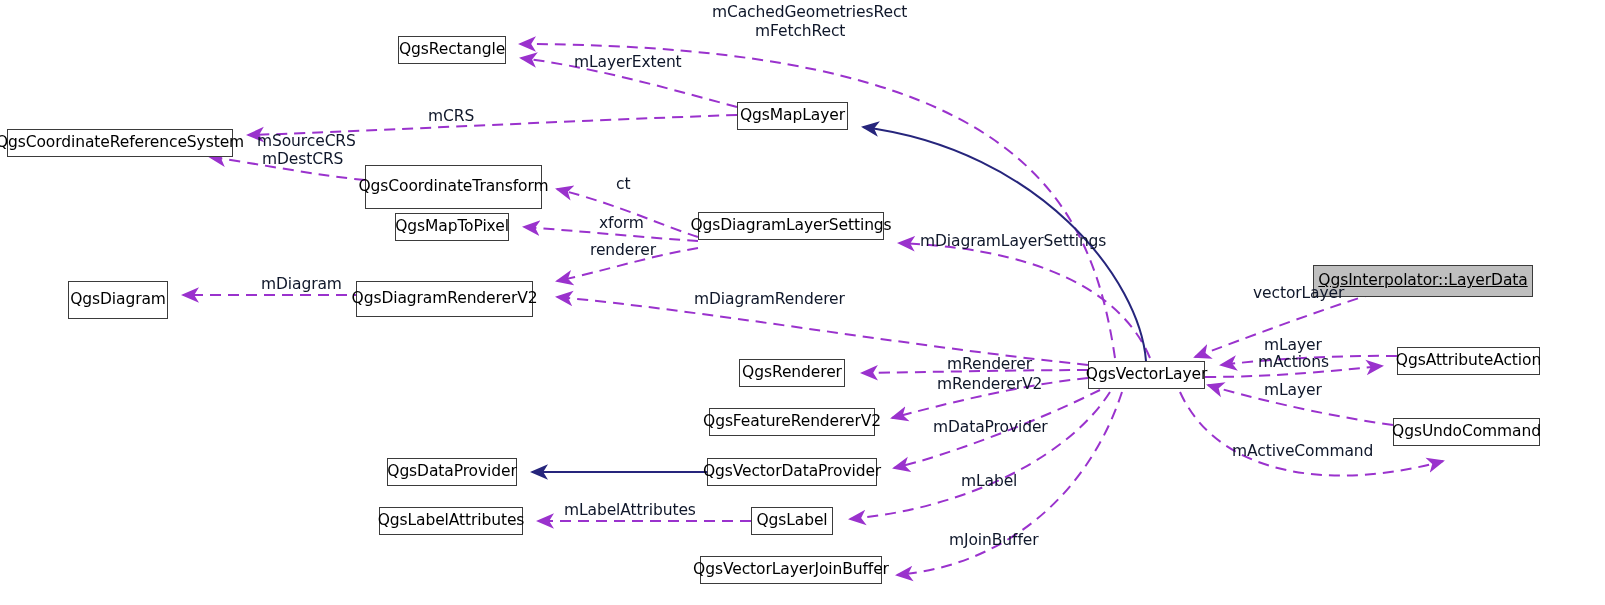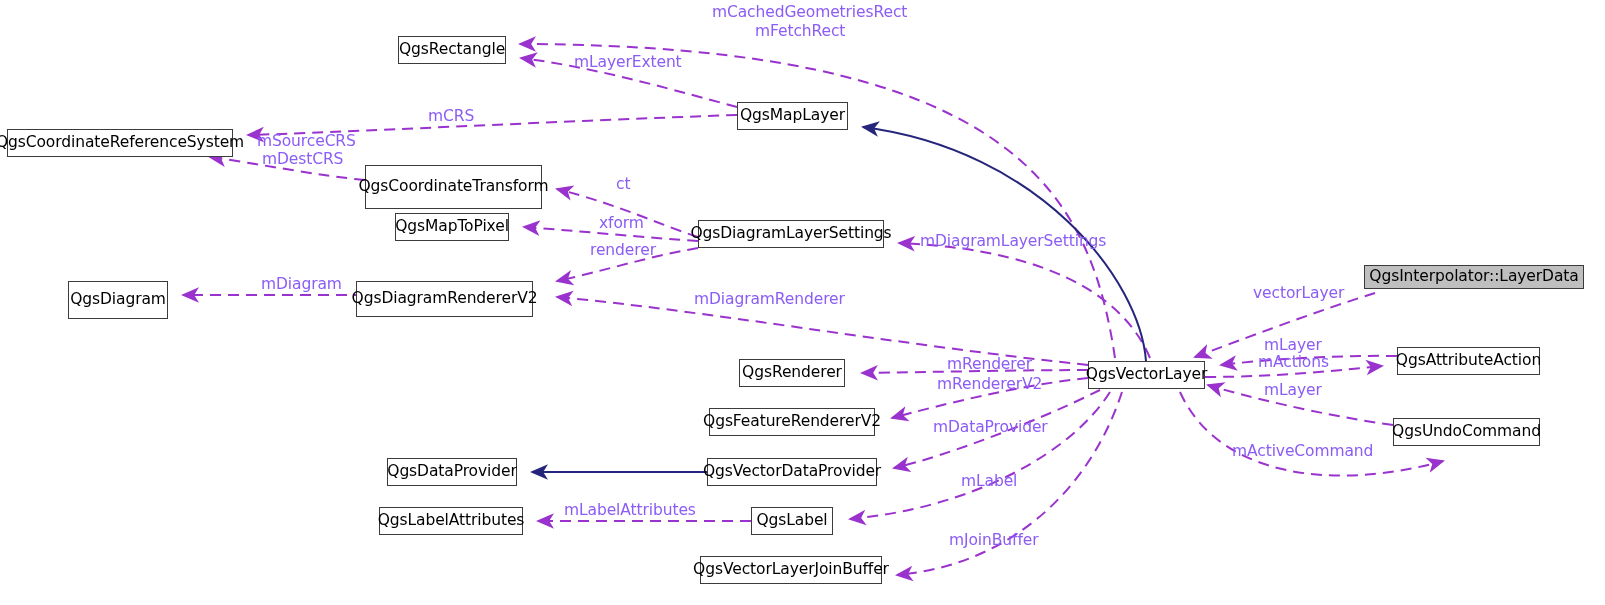--- a/index.html
+++ b/index.html
@@ -46,21 +46,21 @@
     justify-content: center;
     white-space: nowrap;
     letter-spacing: -0.1px;
   }
   .node.highlight {
     background: #bfbfbf;
   }
   .edge-label {
     position: absolute;
     font-size: 15.5px;
-    color: #8b5cf6;
+    color: #0f172a;
     white-space: nowrap;
     line-height: 1;
     letter-spacing: -0.1px;
   }
 </style>
 </head>
 <body>
 
 <div id="diagram-root">
 
@@ -130,24 +130,24 @@
     </div>
     <div class="node" style="left:7px; top:129px; width:226px; height:28px;">
       <span>QgsCoordinateReferenceSystem</span>
     </div>
     <div class="node" style="left:365px; top:165px; width:177px; height:44px;">
       <span>QgsCoordinateTransform</span>
     </div>
     <div class="node" style="left:395px; top:213px; width:114px; height:28px;">
       <span>QgsMapToPixel</span>
     </div>
-    <div class="node" style="left:698px; top:220px; width:186px; height:28px;">
+    <div class="node" style="left:698px; top:212px; width:186px; height:28px;">
       <span>QgsDiagramLayerSettings</span>
     </div>
-    <div class="node highlight" style="left:1364px; top:265px; width:220px; height:24px;">
+    <div class="node highlight" style="left:1313px; top:265px; width:220px; height:32px;text-decoration:underline;">
       <span>QgsInterpolator::LayerData</span>
     </div>
     <div class="node" style="left:68px; top:281px; width:100px; height:38px;">
       <span>QgsDiagram</span>
     </div>
     <div class="node" style="left:356px; top:281px; width:177px; height:36px;">
       <span>QgsDiagramRendererV2</span>
     </div>
     <div class="node" style="left:1397px; top:347px; width:143px; height:28px;">
       <span>QgsAttributeAction</span>

